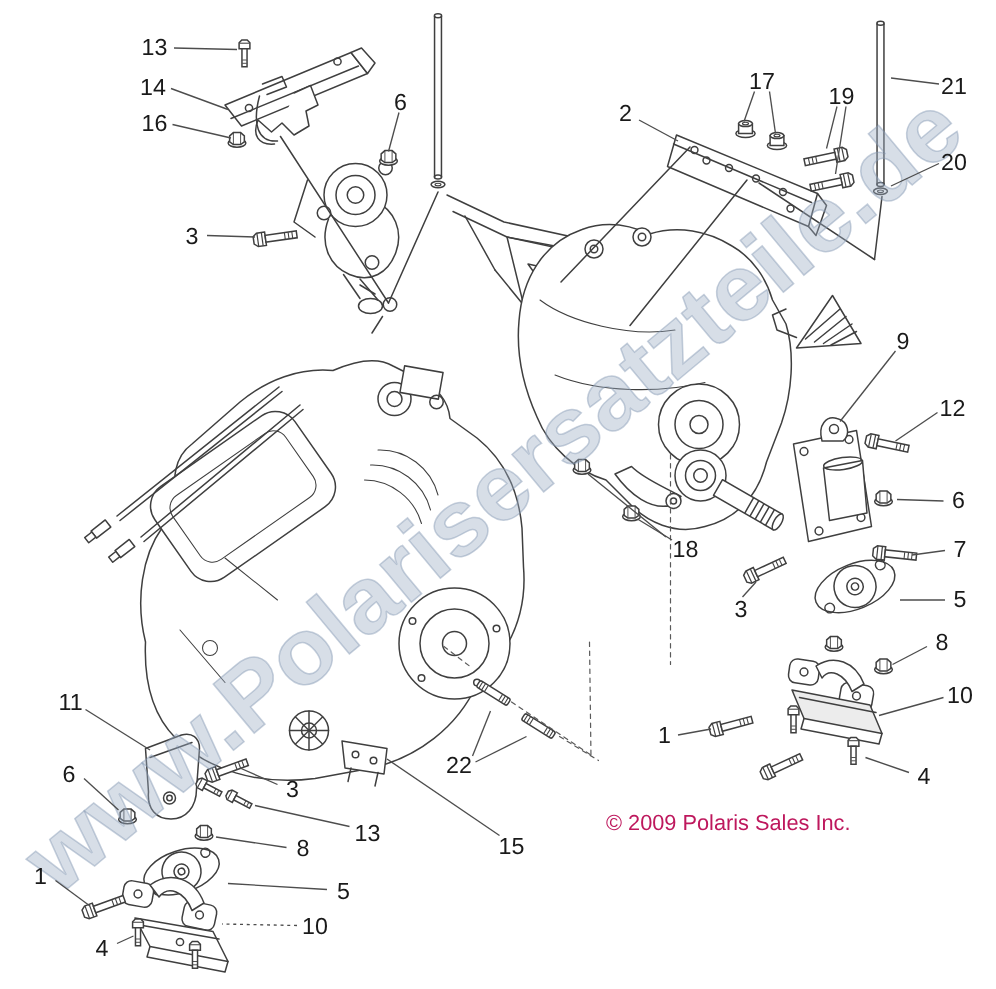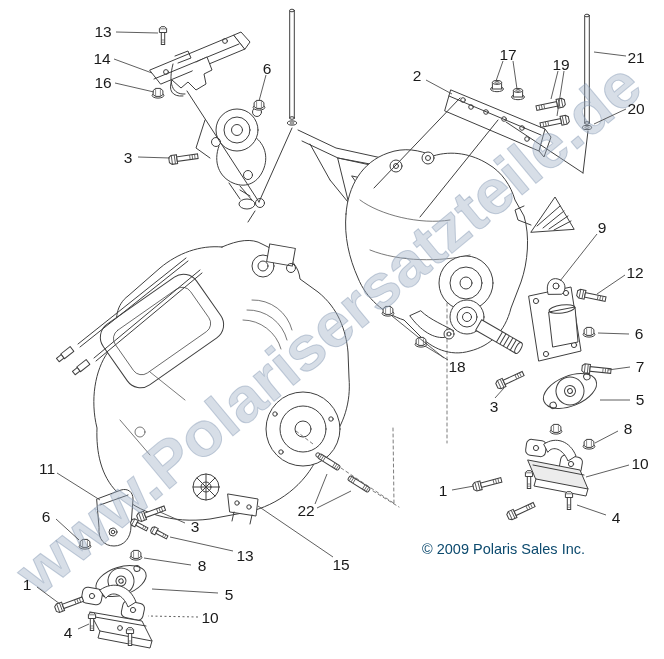--- a/index.html
+++ b/index.html
@@ -11,21 +11,21 @@
       stroke:#3f3f3f;stroke-width:1;fill:none;stroke-linecap:round;stroke-linejoin:round;}
   #art .w{fill:#ffffff;}
   #art .g1{fill:#ececec;}
   #art .thin{stroke-width:0.7;}
   #art .dash{stroke-dasharray:3,3;stroke-width:0.8;stroke:#5a5a5a;}
   .leader{stroke:#4d4d4d;stroke-width:0.9;fill:none;}
   .leader.dashed{stroke-dasharray:2,2.5;}
   .callout{font:15.5px "Liberation Sans",sans-serif;fill:#1a1a1a;text-anchor:middle;}
   #watermark{font-family:"Liberation Sans",sans-serif;font-weight:bold;font-size:62px;
       fill:#9badc2;fill-opacity:0.40;stroke:#8499b3;stroke-opacity:0.45;stroke-width:1;}
-  #copyright{position:absolute;left:422px;top:541px;font-size:14.5px;color:#0c4a6e;
+  #copyright{position:absolute;left:404px;top:541px;font-size:14.5px;color:#be185d;
       font-family:"Liberation Sans",sans-serif;white-space:nowrap;}
 </style>
 </head>
 <body>
 
 <div id="stage">
   <svg id="drawing" width="664" height="659" viewBox="0 0 664 659">
 
     <defs>
       <g id="sym-hexbolt">

